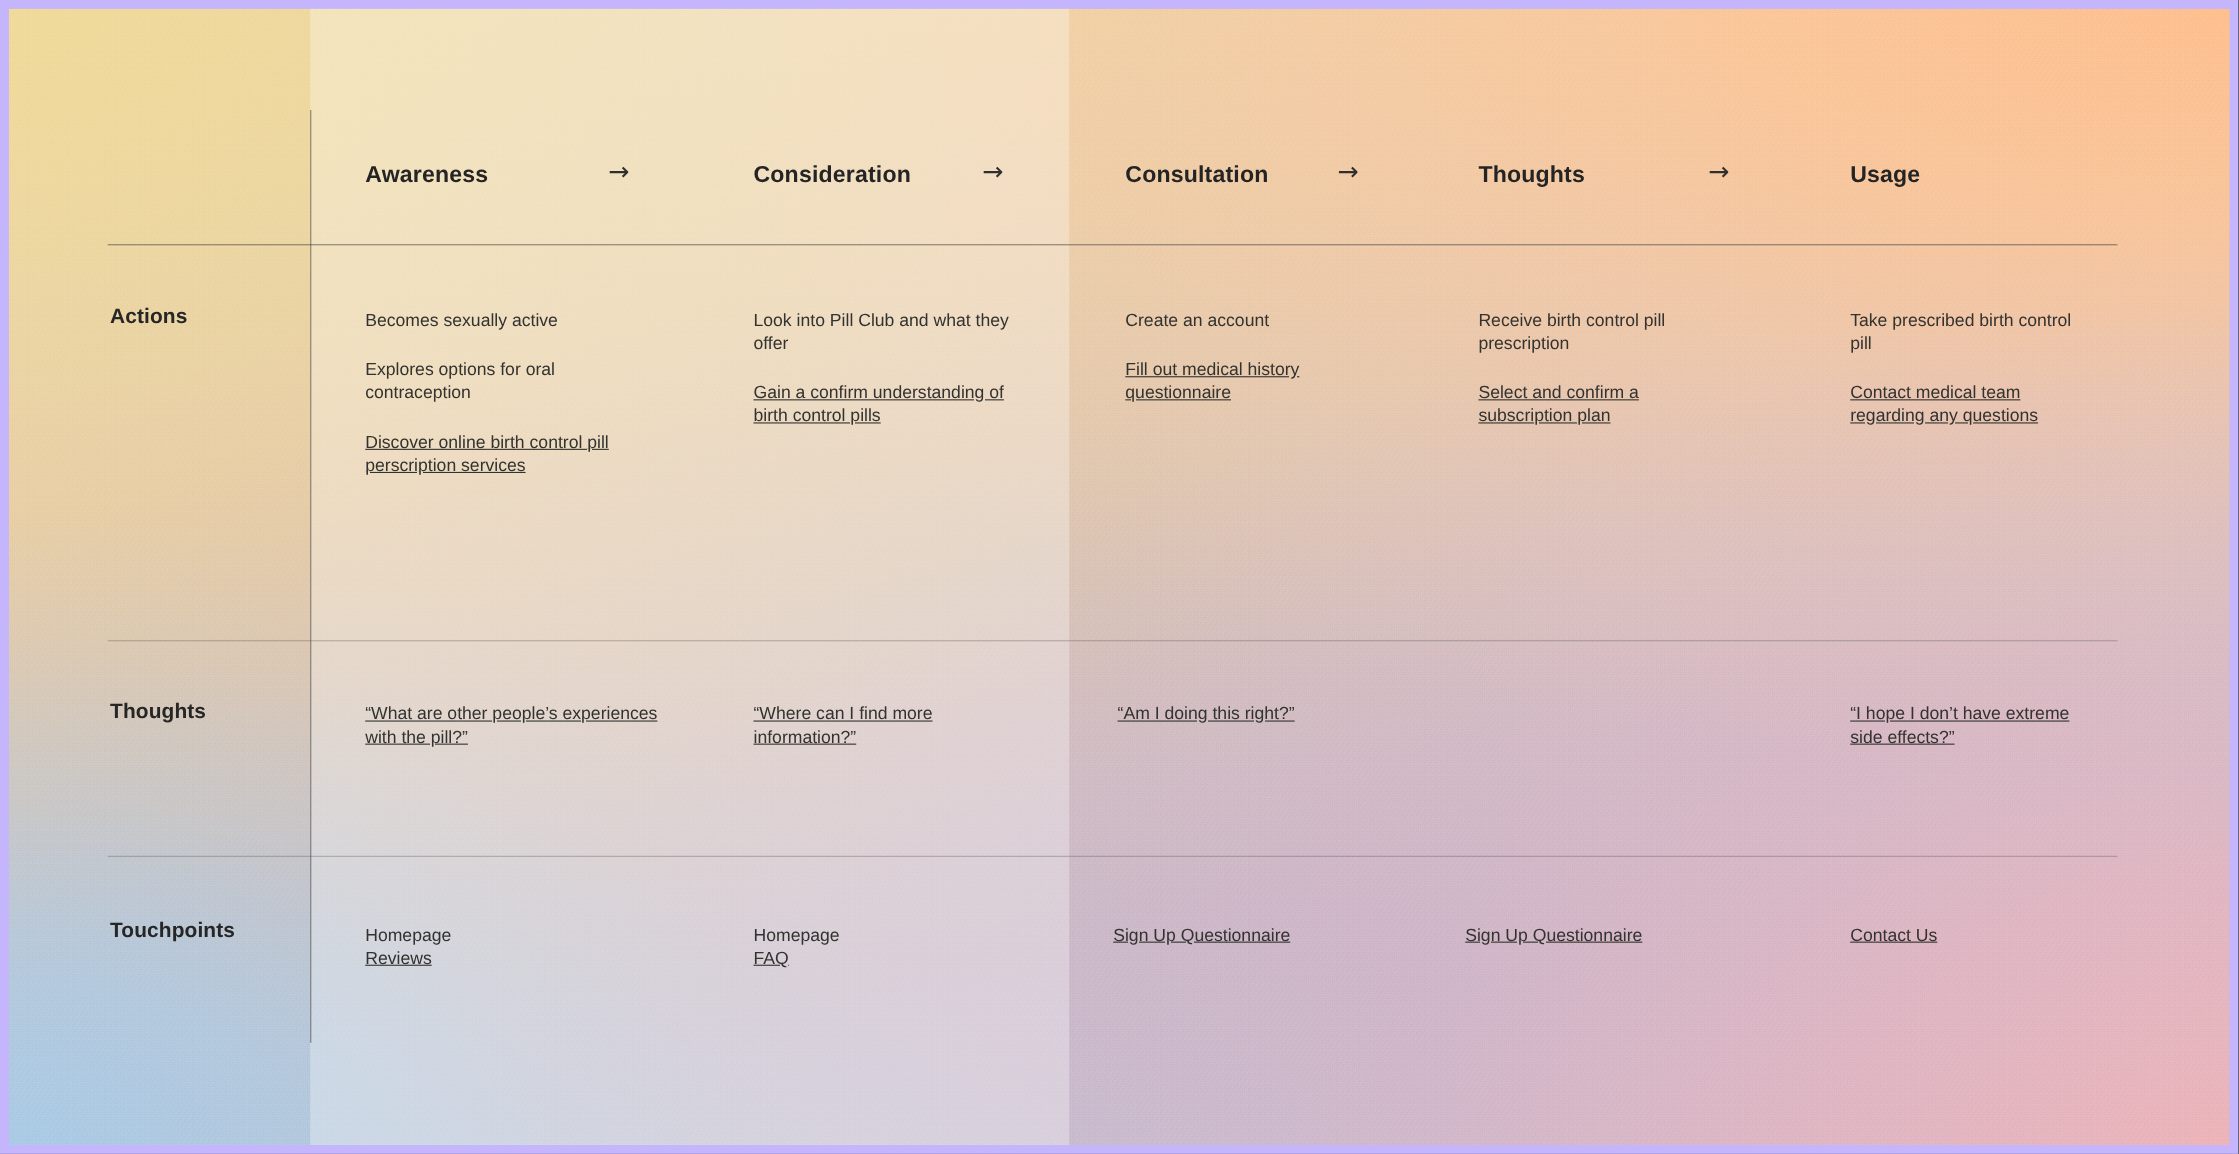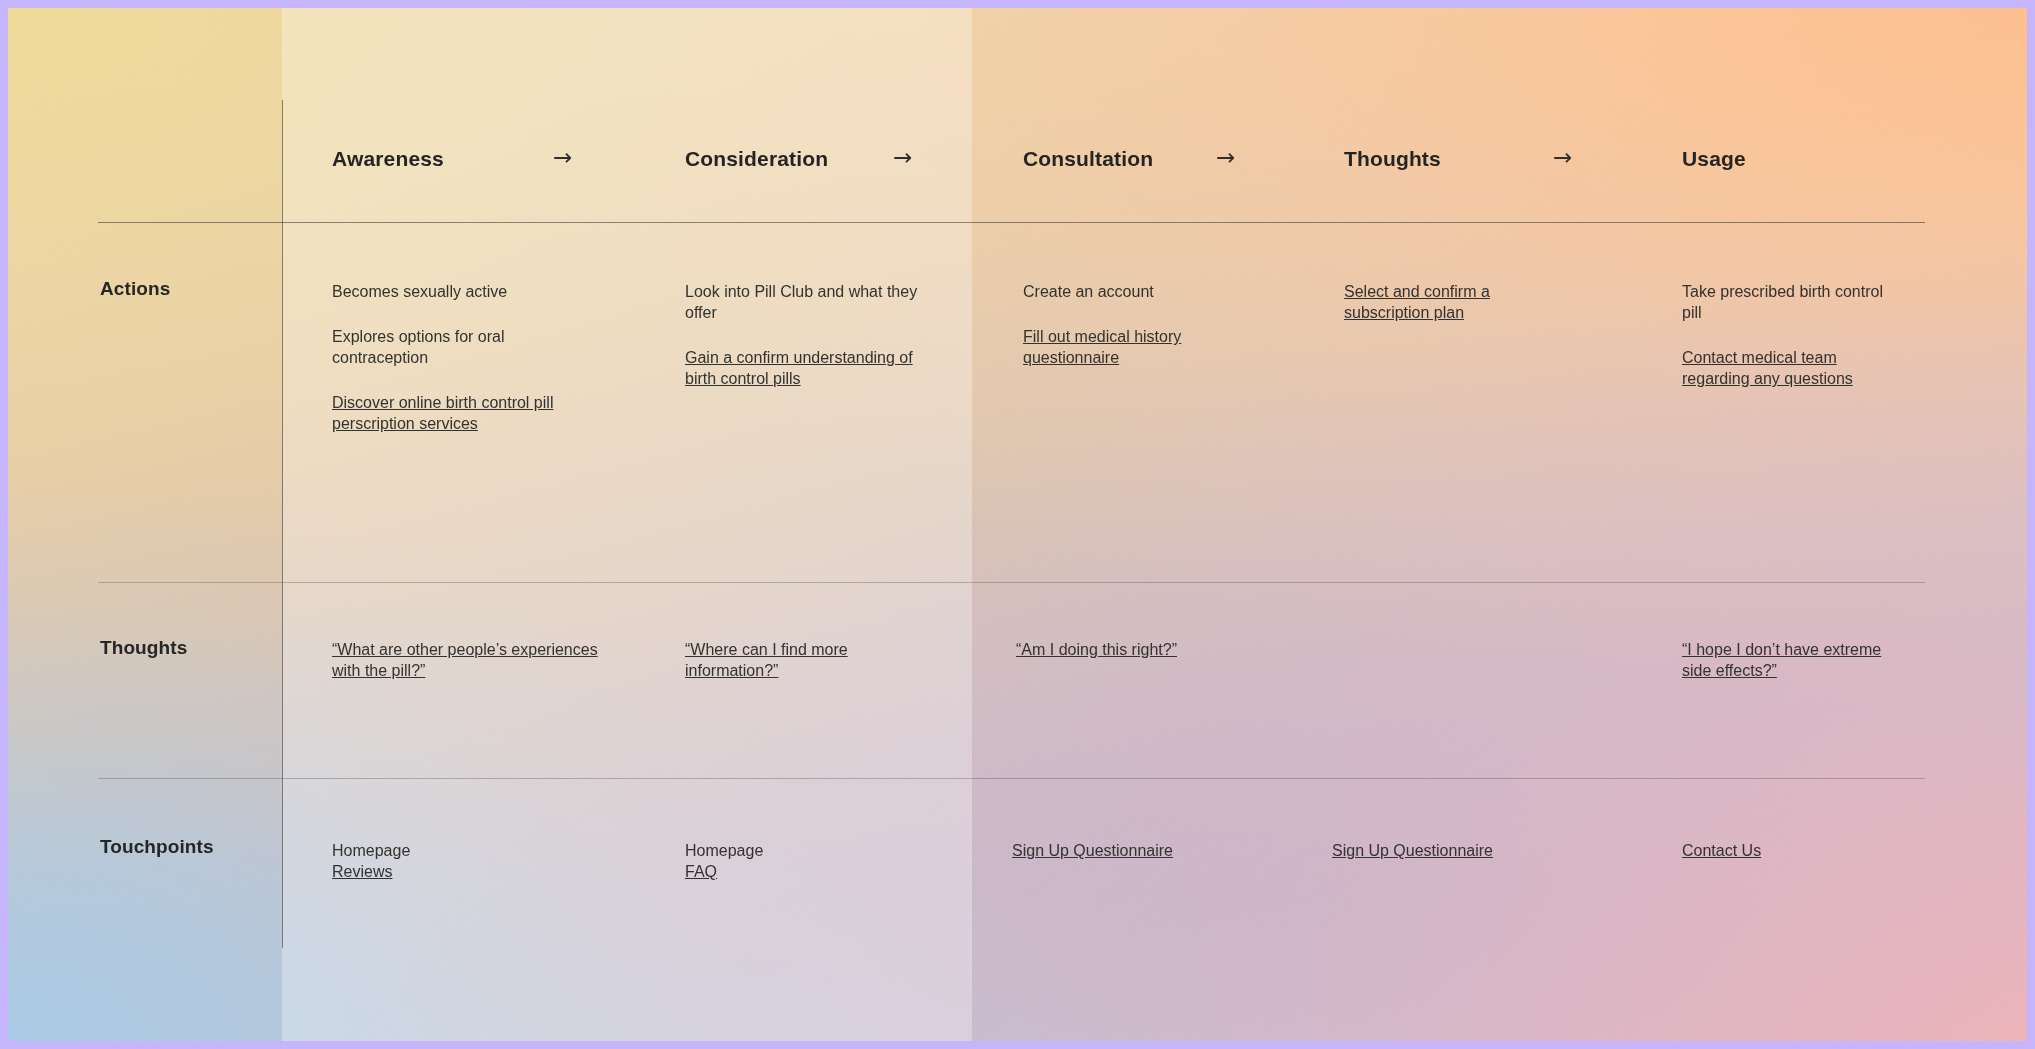--- a/index.html
+++ b/index.html
@@ -215,20 +215,21 @@
       <div class="blk">Look into Pill Club and what they offer</div>
       <div class="blk">Gain a confirm understanding of birth control pills</div>
     </div>
 
     <div class="cell" style="left:1023px; top:281px; width:250px">
       <div class="blk">Create an account</div>
       <div class="blk">Fill out medical history questionnaire</div>
     </div>
 
     <div class="cell" style="left:1344px; top:281px; width:232px">
+      <div class="blk">Receive birth control pill prescription</div>
       <div class="blk">Select and confirm a subscription plan</div>
     </div>
 
     <div class="cell" style="left:1682px; top:281px; width:205px">
       <div class="blk">Take prescribed birth control pill</div>
       <div class="blk">Contact medical team regarding any questions</div>
     </div>
 
     <div class="cell" style="left:332px; top:639px; width:278px">
       <div class="blk">“What are other people’s experiences with the pill?”</div>

